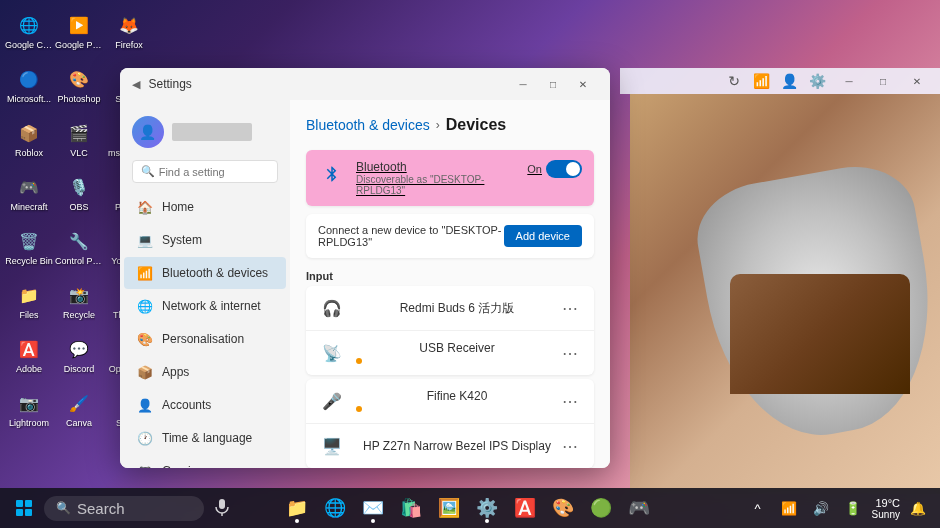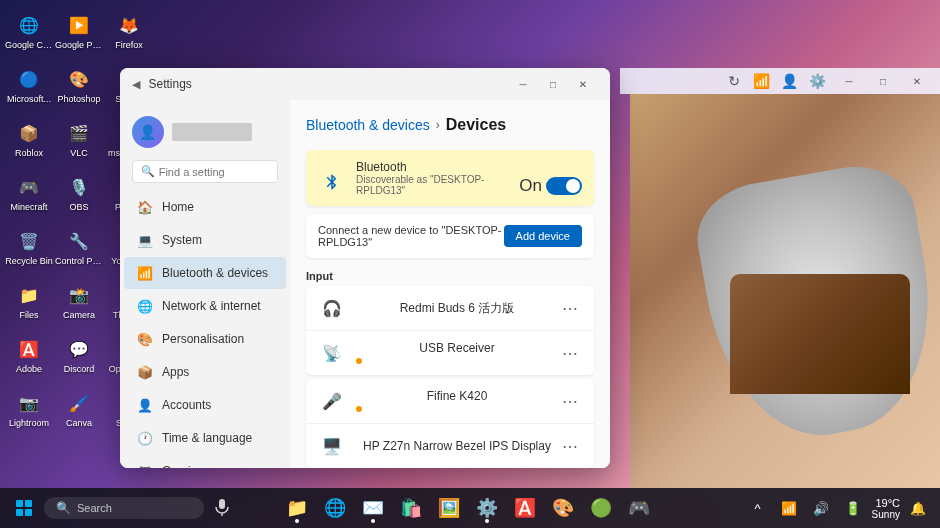--- a/index.html
+++ b/index.html
@@ -98,21 +98,21 @@
       display: flex;
       align-items: center;
       background: rgba(255,255,255,0.1);
       border-radius: 20px;
       padding: 4px 12px;
       width: 160px;
       margin-right: 4px;
       cursor: pointer;
     }
     .taskbar-search-icon { color: white; font-size: 12px; margin-right: 6px; }
-    .taskbar-search-text { font-size: 11px; color: rgba(255,255,255,0.7); }
+    .taskbar-search-text { font-size: 15px; color: rgba(255,255,255,0.7); }
 
     .taskbar-center {
       display: flex;
       align-items: center;
       gap: 2px;
       margin: 0 auto;
     }
     .taskbar-icon {
       width: 36px;
       height: 36px;
@@ -314,47 +314,48 @@
     .breadcrumb-separator { color: #666; font-size: 12px; }
     .breadcrumb-current {
       font-size: 16px;
       font-weight: 600;
       color: #1a1a1a;
     }
 
     
     .bluetooth-row {
       display: flex;
-      align-items: flex-end;
-      background: #fef9c3;
+      align-items: flex-start;
+      background: #f9a8d4;
       border-radius: 6px;
       padding: 10px 12px;
       margin-bottom: 8px;
       box-shadow: 0 1px 3px rgba(0,0,0,0.08);
+      text-decoration: underline;
     }
     .bluetooth-icon-box {
       width: 28px;
       height: 28px;
       display: flex;
       align-items: center;
       justify-content: center;
       font-size: 16px;
       color: #0067c0;
       margin-right: 10px;
       flex-shrink: 0;
     }
     .bluetooth-label-area { flex: 1; }
     .bluetooth-name { font-size: 12px; font-weight: 500; color: #333; }
     .bluetooth-desc { font-size: 10px; color: #666; }
     .toggle-container {
       display: flex;
       align-items: center;
       gap: 4px;
     }
-    .toggle-label { font-size: 17px; color: #333; }
+    .toggle-label { font-size: 11px; color: #333; }
     .toggle {
       width: 36px;
       height: 18px;
       background: #0067c0;
       border-radius: 9px;
       position: relative;
       cursor: pointer;
     }
     .toggle-knob {
       width: 14px;
@@ -542,21 +543,21 @@
     <div class="desktop-icon">
         <div class="desktop-icon-img">🎙️</div>
         <div class="desktop-icon-label">OBS</div>
       </div>
     <div class="desktop-icon">
         <div class="desktop-icon-img">🔧</div>
         <div class="desktop-icon-label">Control Panel</div>
       </div>
     <div class="desktop-icon">
         <div class="desktop-icon-img">📸</div>
-        <div class="desktop-icon-label">Camera</div>
+        <div class="desktop-icon-label">Recycle</div>
       </div>
     <div class="desktop-icon">
         <div class="desktop-icon-img">💬</div>
         <div class="desktop-icon-label">Discord</div>
       </div>
     <div class="desktop-icon">
         <div class="desktop-icon-img">🖌️</div>
         <div class="desktop-icon-label">Canva</div>
       </div>
     <div class="desktop-icon">

